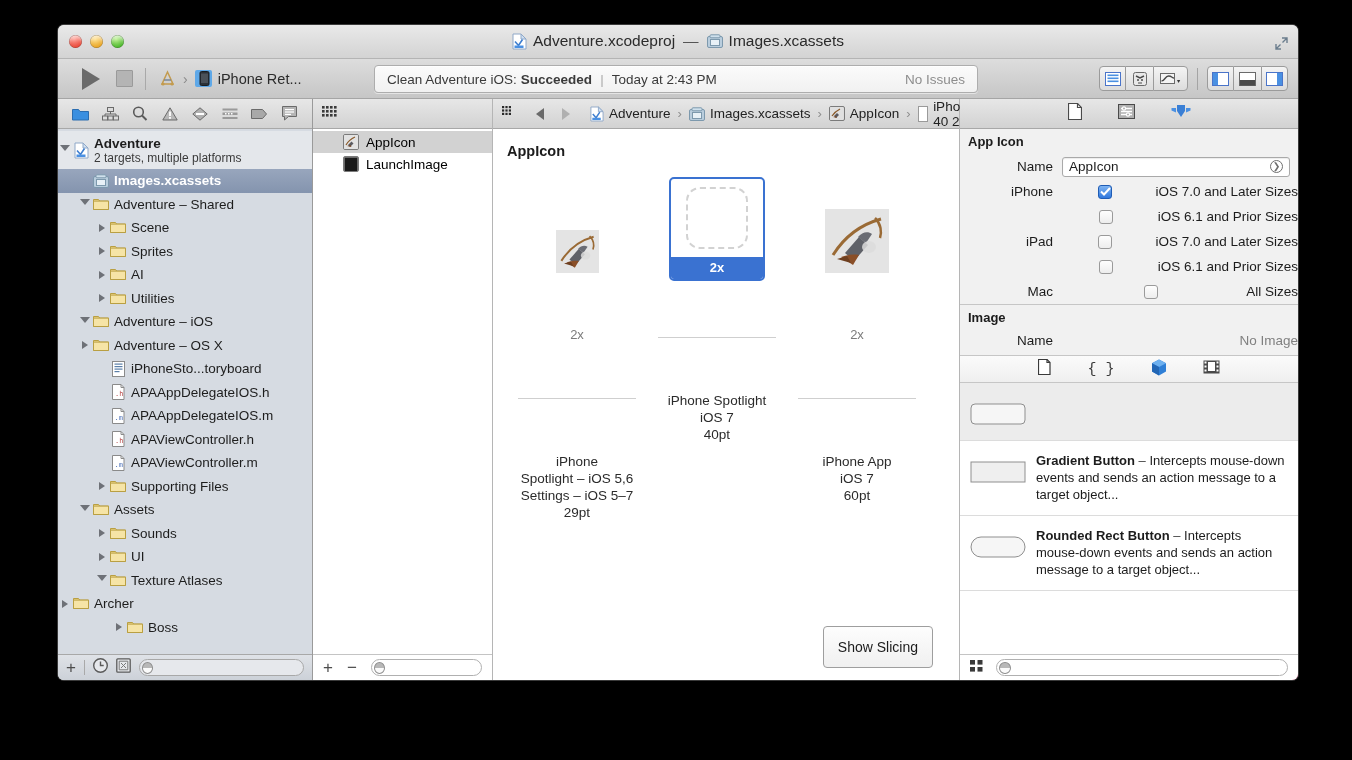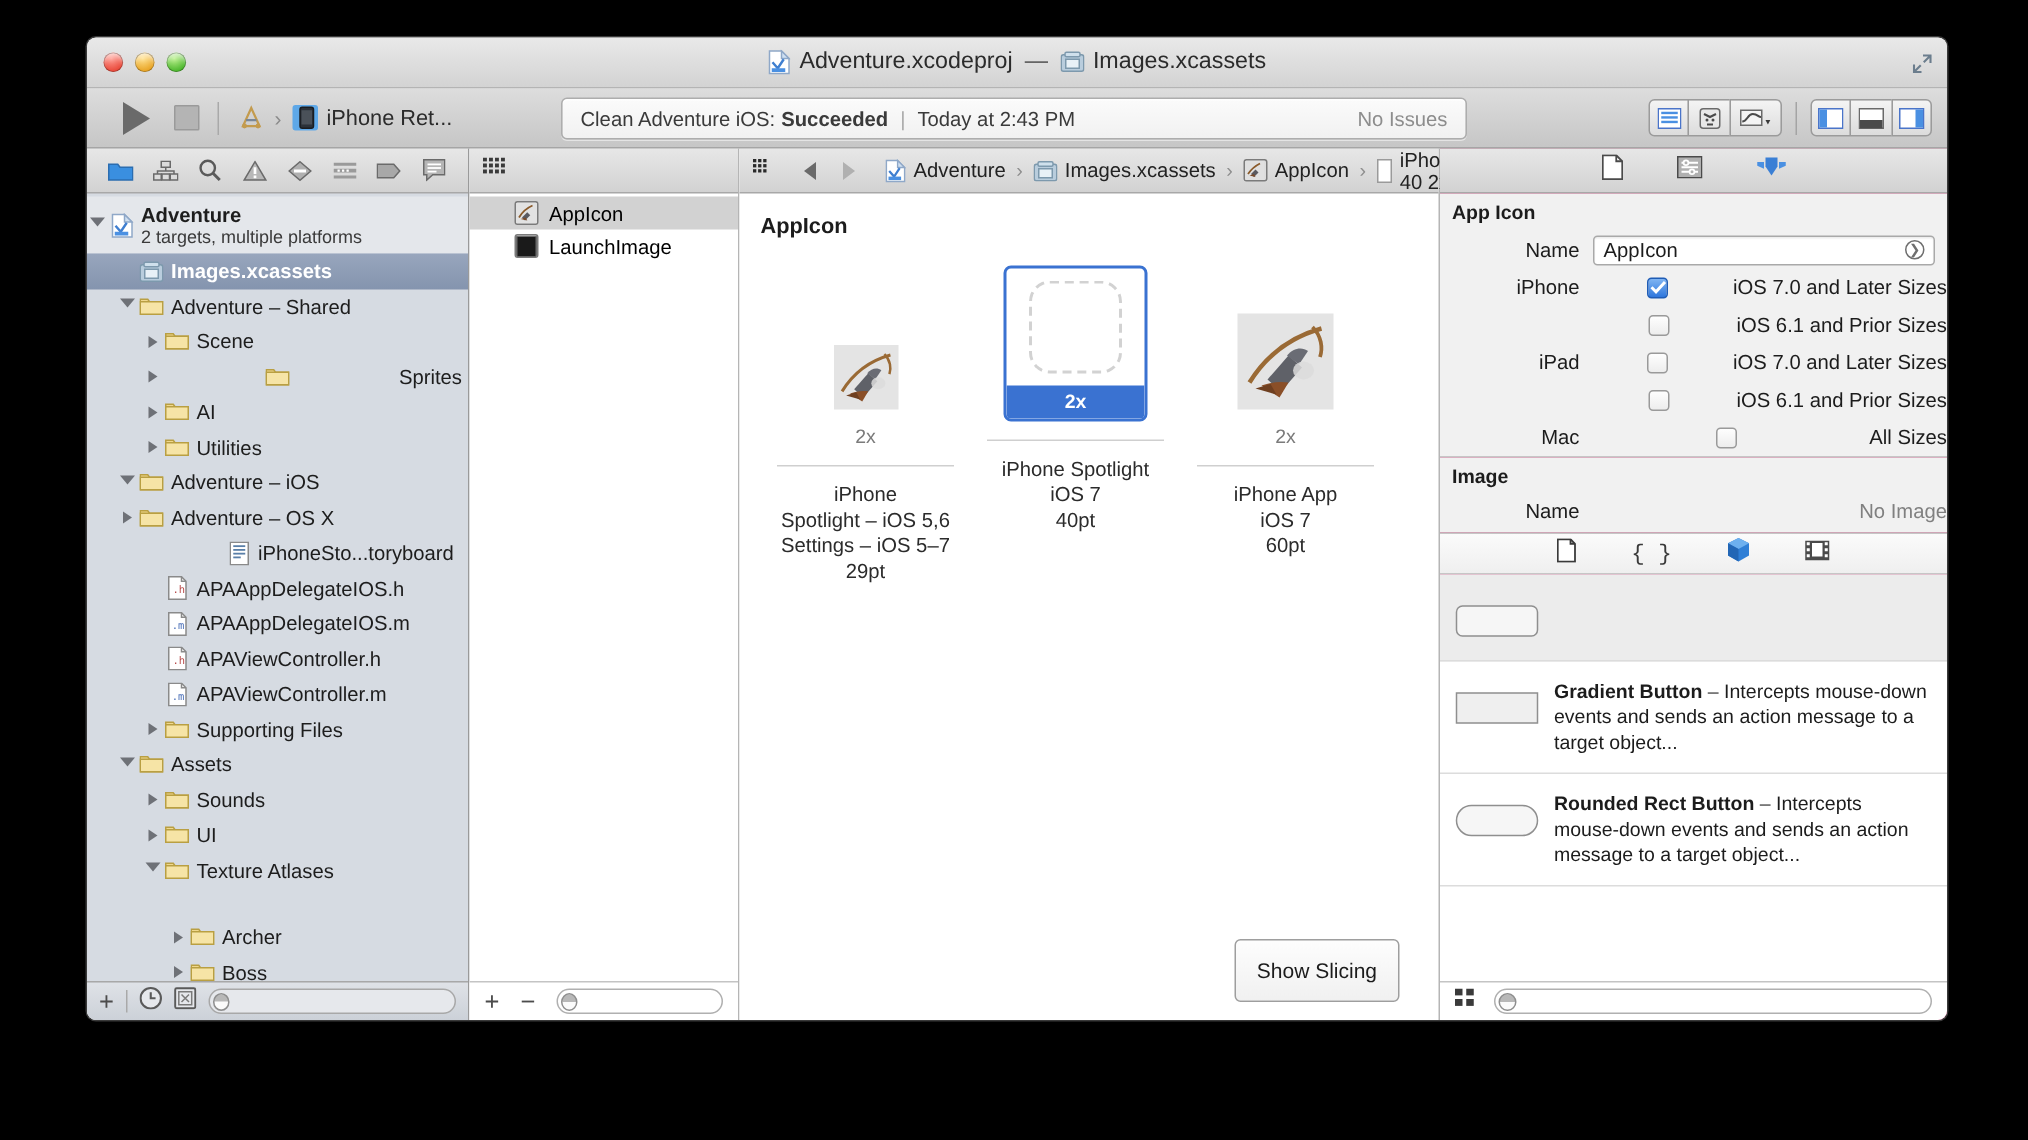--- a/index.html
+++ b/index.html
@@ -135,21 +135,21 @@
     height:30px; flex:0 0 30px; display:flex; align-items:center; gap:0; padding-left:9px;
     background:linear-gradient(to bottom,#e7e7e7,#d2d2d2); border-bottom:1px solid #a8a8a8;
     font-size:13.5px; color:#222;
   }
   .jumpbar .crumb{ display:flex;align-items:center;gap:5px; }
   .jumpbar .sep{ color:#8f8f8f; margin:0 7px; font-size:13px;}
   .navarrow{ width:0;height:0;border-top:6px solid transparent;border-bottom:6px solid transparent;}
   .editbody{ flex:1; position:relative; padding:14px 0 0 14px; min-height:0;}
   .catname{ font-size:14.5px; font-weight:bold; color:#1c1c1c; }
   .slots{ display:flex; gap:0; margin-top:18px; }
-  .slot{ width:140px; display:flex; flex-direction:column; align-items:center; }
+  .slot{ width:140px; display:flex; flex-direction:column; align-items:center;gap:44px; }
   .thumb{ width:96px; height:96px; display:flex; align-items:flex-end; justify-content:center; }
   .imgbox{ background:#e4e4e4; display:flex;align-items:center;justify-content:center; }
   .scalelbl{ font-size:13px; color:#7b7b7b; margin-top:10px; }
   .slotdivider{ width:118px; height:1px; background:#cfcfcf; margin-top:12px; }
   .slotcap{ font-size:13.5px; color:#2b2b2b; text-align:center; margin-top:10px; line-height:17px;}
   .selslot{ border:2px solid #3a72d1; border-radius:5px; width:96px; overflow:hidden; background:#fff;}
   .selslot .well{ height:78px; display:flex;align-items:center;justify-content:center;}
   .dashbox{ width:62px;height:62px;border:2px dashed #d2d2d2; border-radius:14px;}
   .selbar{ background:#3a72d1; color:#fff; font-size:13px; font-weight:bold; text-align:center; padding:3px 0 4px;}
   .showslicing{
@@ -429,21 +429,21 @@
                 <i></i>
               </div>
               <div class="ico">
                 <svg width="16" height="13" viewBox="0 0 16 13">
                   <path d="M0.5 1.5h5l1.2 1.6h8.8v8.4h-15z" fill="#f0d88e" stroke="#b99f42"></path>
                   <path d="M0.5 3.1h15v8.4h-15z" fill="#f6e4a6" stroke="#b99f42"></path>
                 </svg>
               </div>
               <span>Scene</span>
             </div>
-            <div class="row" style="padding-left: 37px; justify-content: space-between;">
+            <div class="row" style="padding-left: 37px;">
               <div class="tri">
                 <i></i>
               </div>
               <div class="ico">
                 <svg width="16" height="13" viewBox="0 0 16 13">
                   <path d="M0.5 1.5h5l1.2 1.6h8.8v8.4h-15z" fill="#f0d88e" stroke="#b99f42"></path>
                   <path d="M0.5 3.1h15v8.4h-15z" fill="#f6e4a6" stroke="#b99f42"></path>
                 </svg>
               </div>
               <span>Sprites</span>
@@ -489,21 +489,21 @@
                 <i></i>
               </div>
               <div class="ico">
                 <svg width="16" height="13" viewBox="0 0 16 13">
                   <path d="M0.5 1.5h5l1.2 1.6h8.8v8.4h-15z" fill="#f0d88e" stroke="#b99f42"></path>
                   <path d="M0.5 3.1h15v8.4h-15z" fill="#f6e4a6" stroke="#b99f42"></path>
                 </svg>
               </div>
               <span>Adventure – OS X</span>
             </div>
-            <div class="row" style="padding-left: 37px; margin-left: 41px;">
+            <div class="row" style="padding-left: 37px;">
               <div class="tri"></div>
               <div class="ico">
                 <svg width="13" height="16" viewBox="0 0 13 16">
                   <rect x="0.5" y="0.5" width="12" height="15" fill="#fff" stroke="#8a8a8a"></rect>
                   <g fill="#5a7fa8">
                     <rect x="2.5" y="2.5" width="8" height="1.2"></rect>
                     <rect x="2.5" y="5" width="8" height="1.2"></rect>
                     <rect x="2.5" y="7.5" width="8" height="1.2"></rect>
                     <rect x="2.5" y="10" width="5" height="1.2"></rect>
                   </g>
@@ -608,21 +608,21 @@
                 <i></i>
               </div>
               <div class="ico">
                 <svg width="16" height="13" viewBox="0 0 16 13">
                   <path d="M0.5 1.5h5l1.2 1.6h8.8v8.4h-15z" fill="#f0d88e" stroke="#b99f42"></path>
                   <path d="M0.5 3.1h15v8.4h-15z" fill="#f6e4a6" stroke="#b99f42"></path>
                 </svg>
               </div>
               <span>Texture Atlases</span>
             </div>
-            <div class="row" style="padding-left: 54px; margin-top: 21px;">
+            <div class="row" style="">
               <div class="tri">
                 <i></i>
               </div>
               <div class="ico">
                 <svg width="16" height="13" viewBox="0 0 16 13">
                   <path d="M0.5 1.5h5l1.2 1.6h8.8v8.4h-15z" fill="#f0d88e" stroke="#b99f42"></path>
                   <path d="M0.5 3.1h15v8.4h-15z" fill="#f6e4a6" stroke="#b99f42"></path>
                 </svg>
               </div>
               <span>Archer</span>

